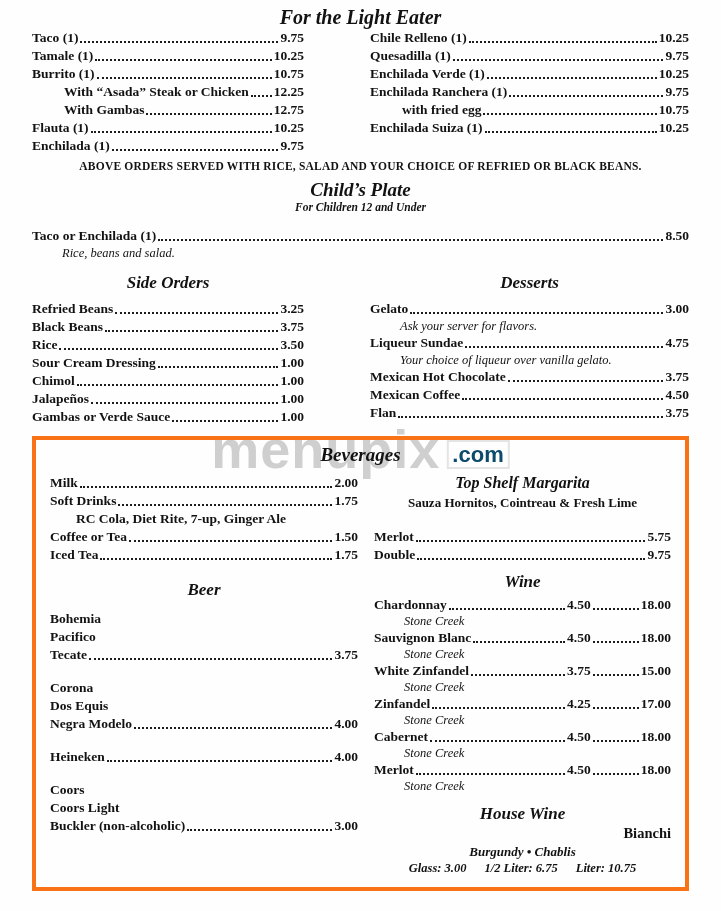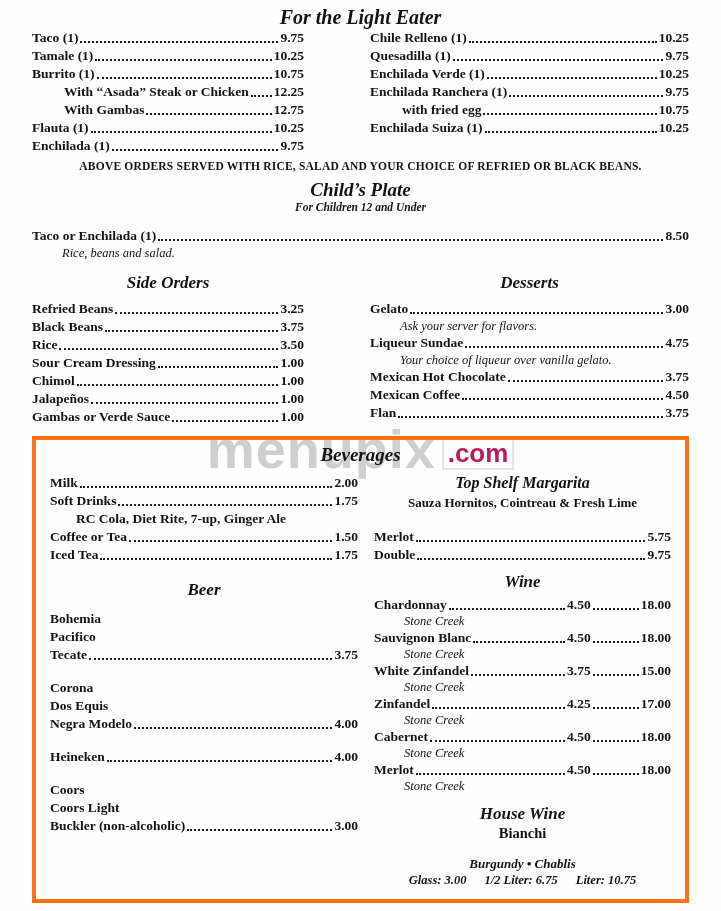--- a/index.html
+++ b/index.html
@@ -11,21 +11,21 @@
   }
   .page { position:relative; z-index:1; padding:6px 32px 0 32px; }
 
   
   .watermark {
     position:absolute; top:418px; left:50%; transform:translateX(-50%);
     z-index:0; white-space:nowrap; pointer-events:none;
     font-family:"Liberation Sans", sans-serif; font-weight:bold;
   }
   .wm-main { font-size:54px; color:#cfcfcf; letter-spacing:1px; }
-  .wm-suffix { font-size:26px; color:#be185d; border:2px solid #e4e4e4; padding:0 4px; margin-left:6px; vertical-align:6px; }
+  .wm-suffix { font-size:22px; color:#0c4a6e; border:2px solid #e4e4e4; padding:0 4px; margin-left:6px; vertical-align:6px; }
 
   
   .title-lg { font-size:20px; font-weight:bold; font-style:italic; text-align:center; }
   .title-md { font-size:17px; font-weight:bold; font-style:italic; text-align:center; }
   .subtitle-sm { font-size:11.5px; font-weight:bold; font-style:italic; text-align:center; }
 
   
   .row { display:flex; align-items:baseline; font-weight:bold; font-size:13.5px; line-height:18px; }
   .row .item-name { white-space:nowrap; }
   .row .item-price { white-space:nowrap; }
@@ -61,21 +61,21 @@
   .beer-title { margin:16px 0 10px; }
   .beer-group { margin-bottom:15px; }
   .beer-group:last-child { margin-bottom:0; }
 
   .marg-title { font-size:16px; margin-bottom:2px; }
   .bold-center { font-weight:bold; font-size:13px; text-align:center; line-height:17px; margin-bottom:17px; }
   .wine-title { margin:8px 0 4px; }
   .wine-note { padding-left:30px; line-height:15px; }
 
   .house-title { margin-top:10px; }
-  .brand { font-size:14.5px; line-height:19px; margin-bottom:12px; }
+  .brand { font-size:14.5px; line-height:19px; margin-bottom:0;text-align:right; }
   .italic-center { font-weight:bold; font-style:italic; font-size:13px; text-align:center; line-height:17px; }
   .prices-line { font-size:12.5px; }
   .prices-line span { margin:0 9px; }
 </style>
 </head>
 <body>
 
 <div class="watermark">
   <span class="wm-main">menupix</span><span class="wm-suffix">.com</span>
 </div>

